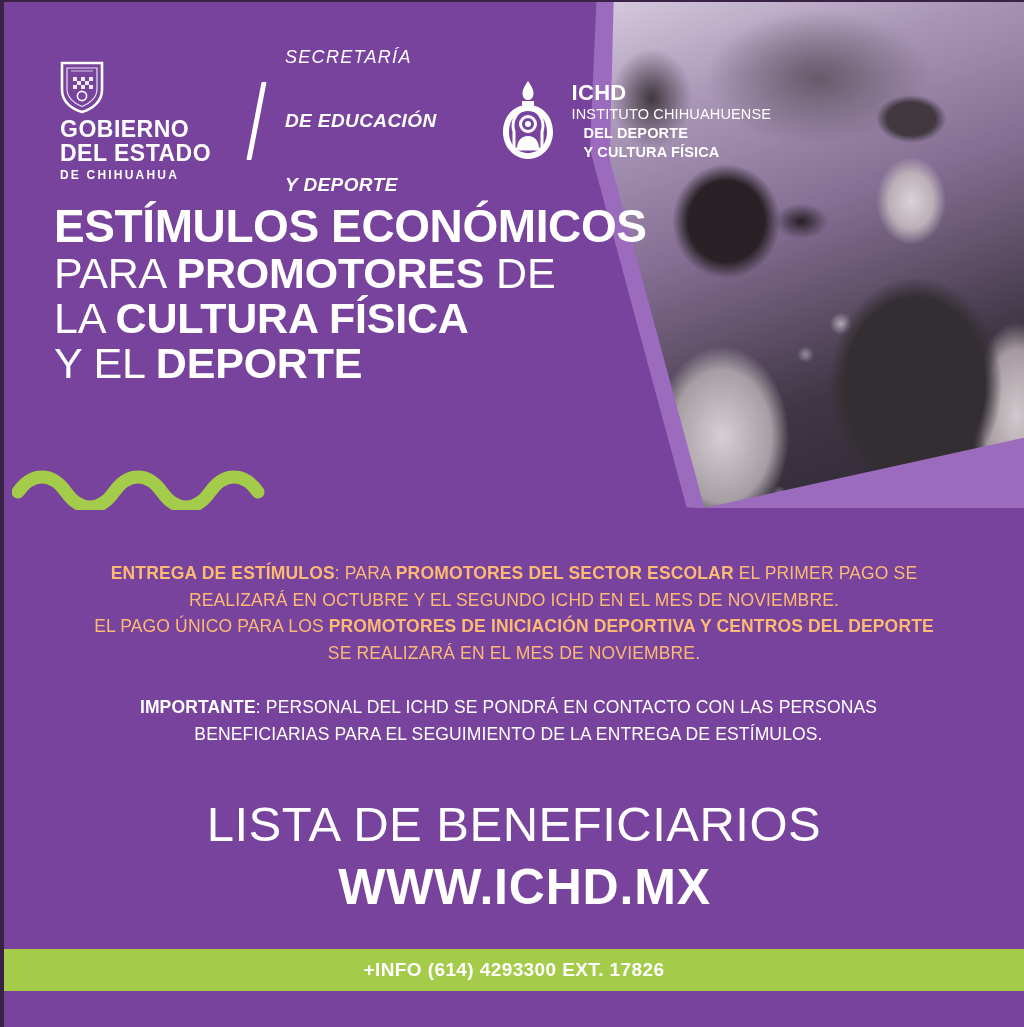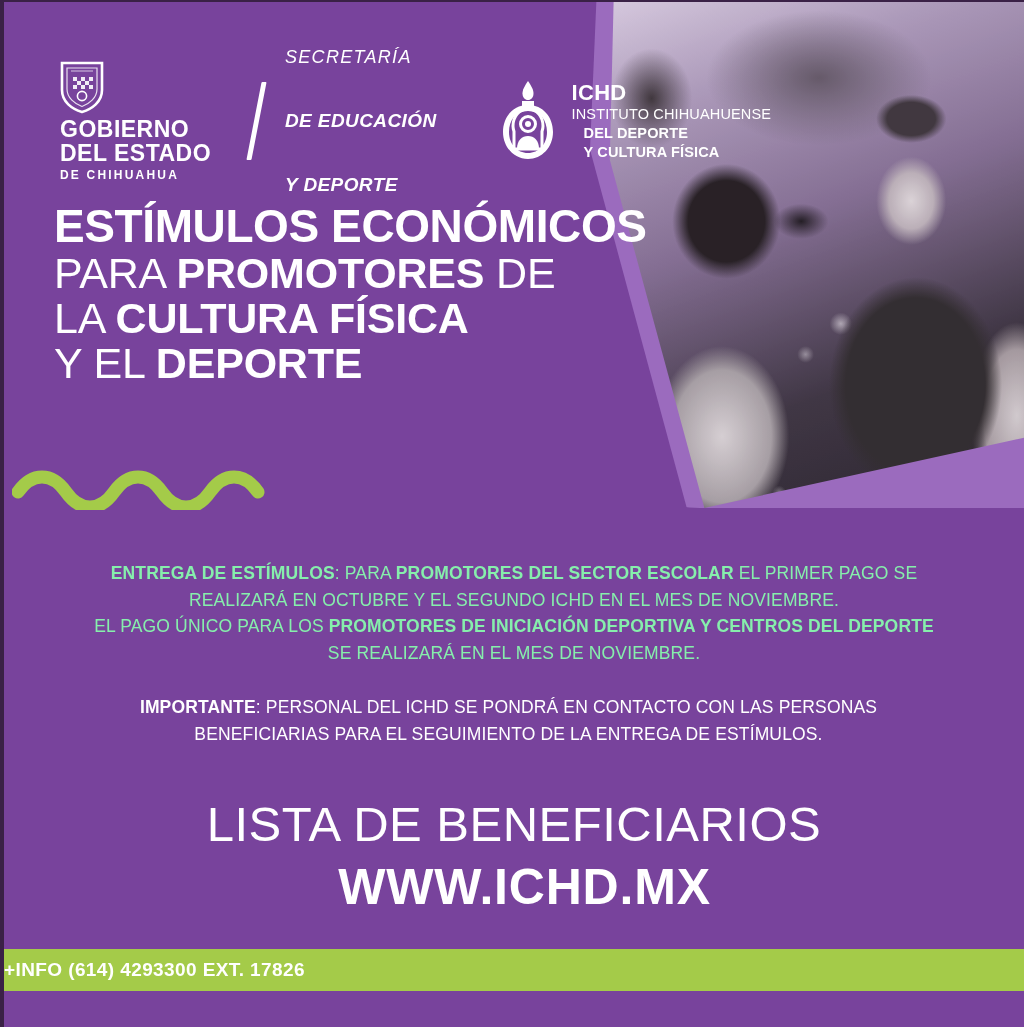--- a/index.html
+++ b/index.html
@@ -116,21 +116,21 @@
   .hl-1, .hl-2 { font-weight:bold; font-size:46px; letter-spacing:-.4px; }
   .hl-3, .hl-4, .hl-5 { font-size:43px; font-weight:normal; letter-spacing:-.2px; }
   .hl-3 b, .hl-4 b, .hl-5 b { font-weight:bold; }
 
   
   #squiggle { position:absolute; left:8px; top:464px; width:260px; height:44px; }
 
   
   #copy-1 {
     position:absolute; left:0; right:0; top:558px;
-    text-align:center; color:#86efac; font-size:17.5px;
+    text-align:center; color:#fdba74; font-size:17.5px;
     line-height:1.52; letter-spacing:.15px;
   }
   #copy-2 {
     position:absolute; left:0; right:11px; top:692px;
     text-align:center; color:#fff; font-size:17.5px;
     line-height:1.52; letter-spacing:.15px;
   }
   #copy-1 b, #copy-2 b { font-weight:bold; }
   .copy-line { display:block; }
 
@@ -141,21 +141,21 @@
     letter-spacing:.5px; line-height:1.12;
   }
   #cta-url {
     color:#fff; font-size:50px; font-weight:bold;
     letter-spacing:.8px; line-height:1.18; margin-top:6px;padding-left:21px;
   }
 
   
   #footer-bar {
     position:absolute; left:0; right:0; top:947px; height:42px;
-    background:#A4CB49; display:flex; align-items:center; justify-content:flex-start;
+    background:#A4CB49; display:flex; align-items:center; justify-content:center;
   }
   #footer-text {
     color:#fff; font-weight:bold; font-size:19px; letter-spacing:.4px;
   }
 </style>
 </head>
 <body>
 
 <div id="poster">
 

